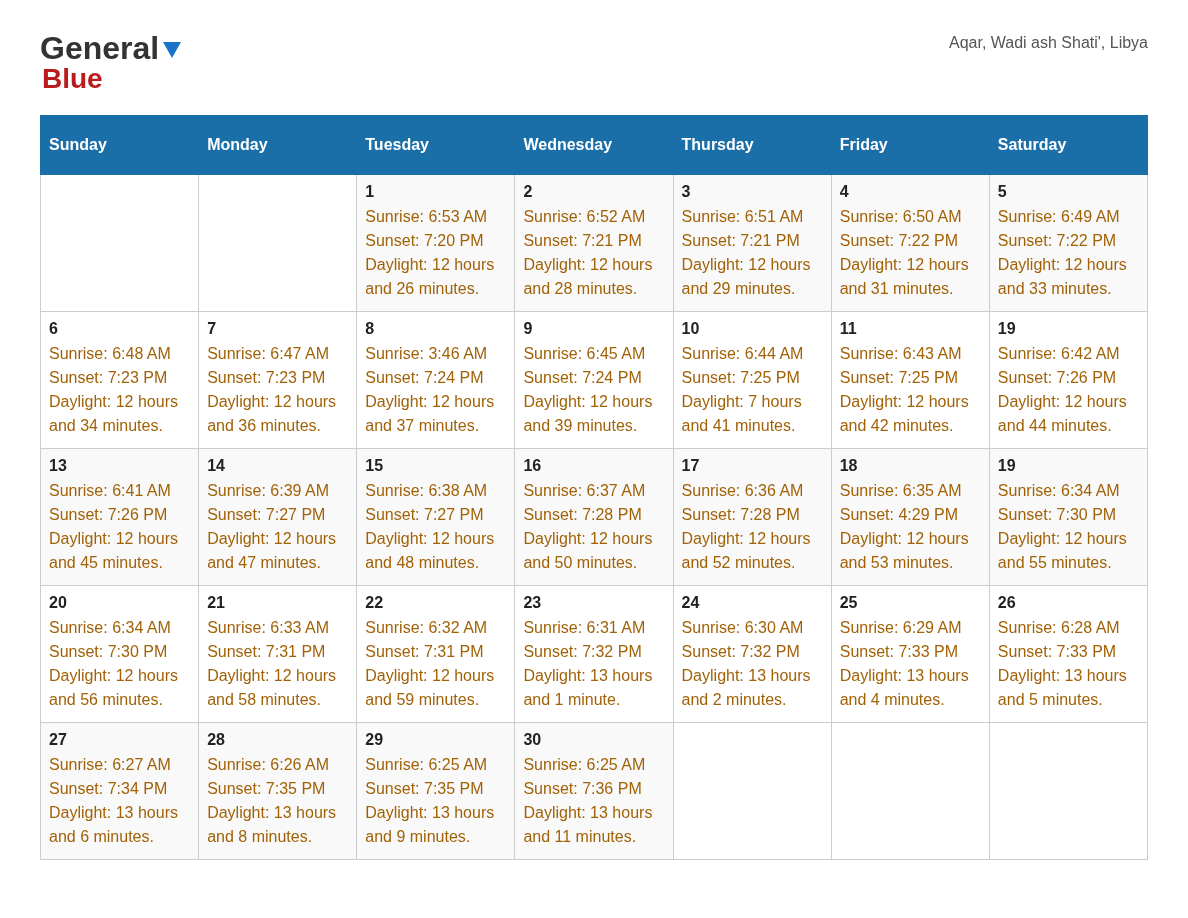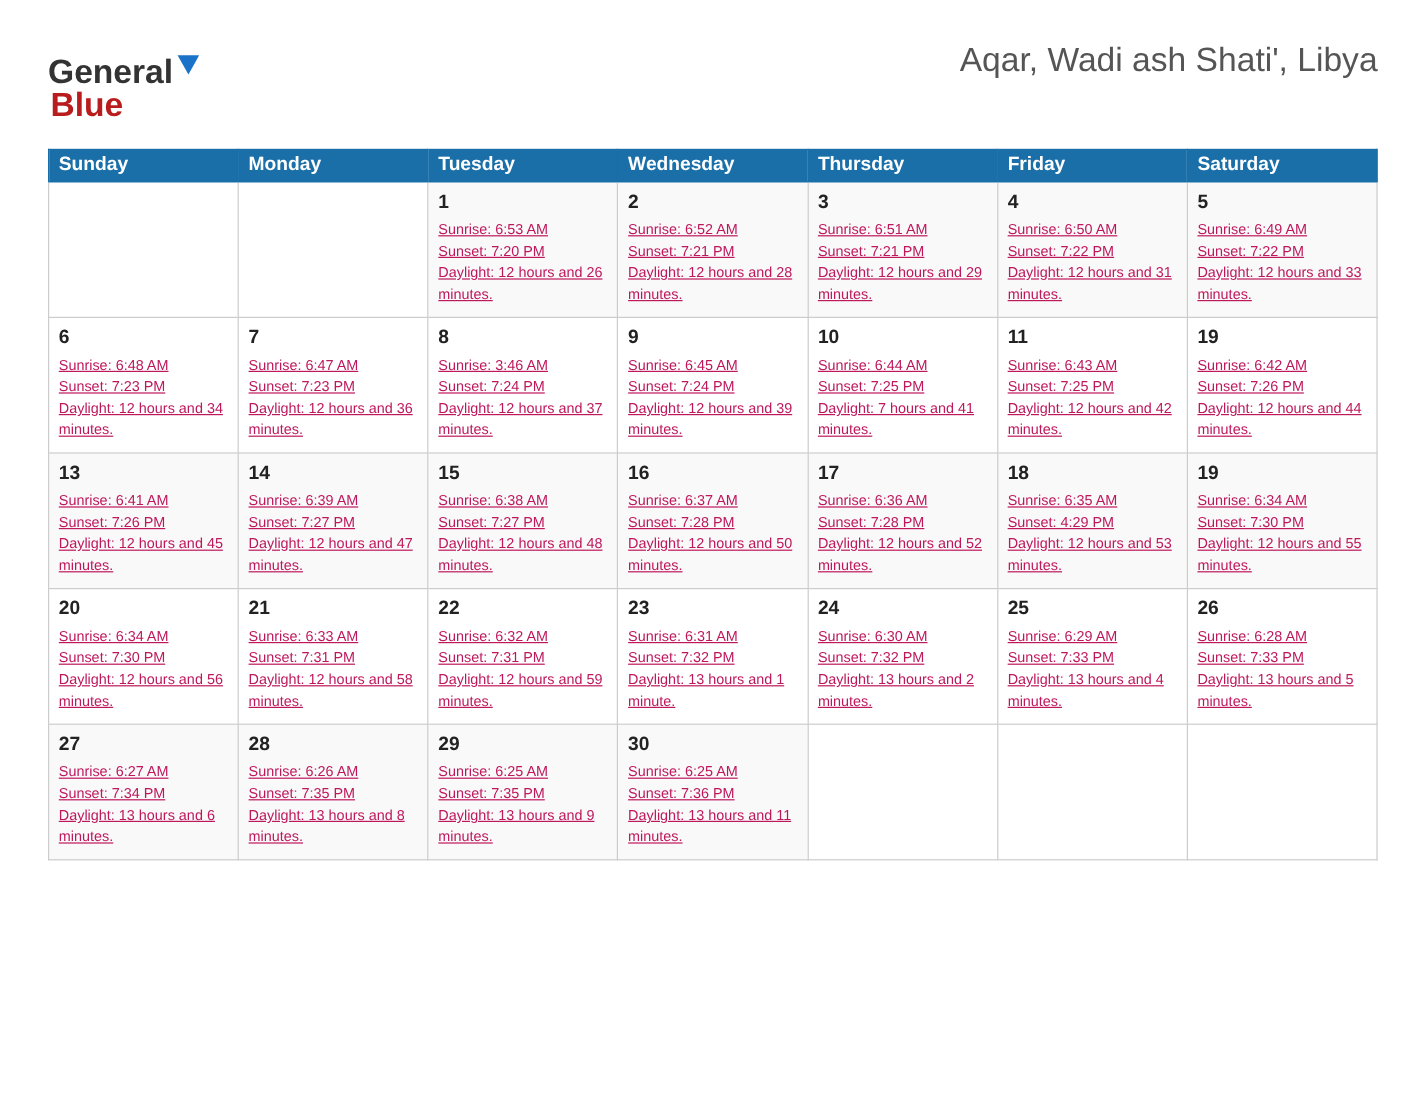--- a/index.html
+++ b/index.html
@@ -27,74 +27,73 @@
     .title-block {
       text-align: right;
     }
     .month-title {
       font-size: 52px;
       font-weight: normal;
       color: #222;
       line-height: 1.1;
     }
     .location-title {
-      font-size: 28px;
+      font-size: 16px;
       color: #555;
       margin-top: 4px;
     }
     table {
       width: 100%;
       border-collapse: collapse;
       table-layout: fixed;
     }
     thead tr th {
       background: #1a6fa8;
       color: #fff;
       font-size: 16px;
       font-weight: bold;
-      padding: 4px 8px;
+      padding: 20px 8px;
       text-align: left;
       border: 1px solid #1a6fa8;
     }
     tbody tr td {
       border: 1px solid #ccc;
       vertical-align: top;
       padding: 8px 8px 10px 8px;
       min-height: 80px;
       height: 110px;
     }
     .day-number {
       font-size: 16px;
       font-weight: bold;
       color: #222;
       margin-bottom: 4px;
     }
     .day-info {
-      font-size: 12px;
-      color: #be185d;
+      font-size: 16px;
+      color: #a16207;
       line-height: 1.5;
-      text-decoration: underline;
     }
     tbody tr:nth-child(odd) td {
       background: #f9f9f9;
     }
     tbody tr:nth-child(even) td {
       background: #fff;
     }
     .empty-cell {
       background: #fff !important;
     }
   </style>
 </head>
 <body>
 
 <div class="header">
   <div class="logo">
     <div class="logo-line">
-      <span style="font-size:28px;font-weight:bold;color:#333;font-family:Arial;margin-top:14px;">General</span>
+      <span style="font-size:32px;font-weight:bold;color:#333;font-family:Arial;">General</span>
       <svg width="22" height="22" viewBox="0 0 22 22" style="margin-left:2px;margin-top:0px;">
         <polygon points="2,4 20,4 11,20" fill="#1a73c8"></polygon>
       </svg>
     </div>
     <div style="margin-top:-4px;margin-left:2px;">
       <span style="font-size:28px;font-weight:bold;color:#b91c1c;font-family:Arial;">Blue</span>
     </div>
   </div>
   <div class="title-block">
     <div class="location-title">Aqar, Wadi ash Shati', Libya</div>

